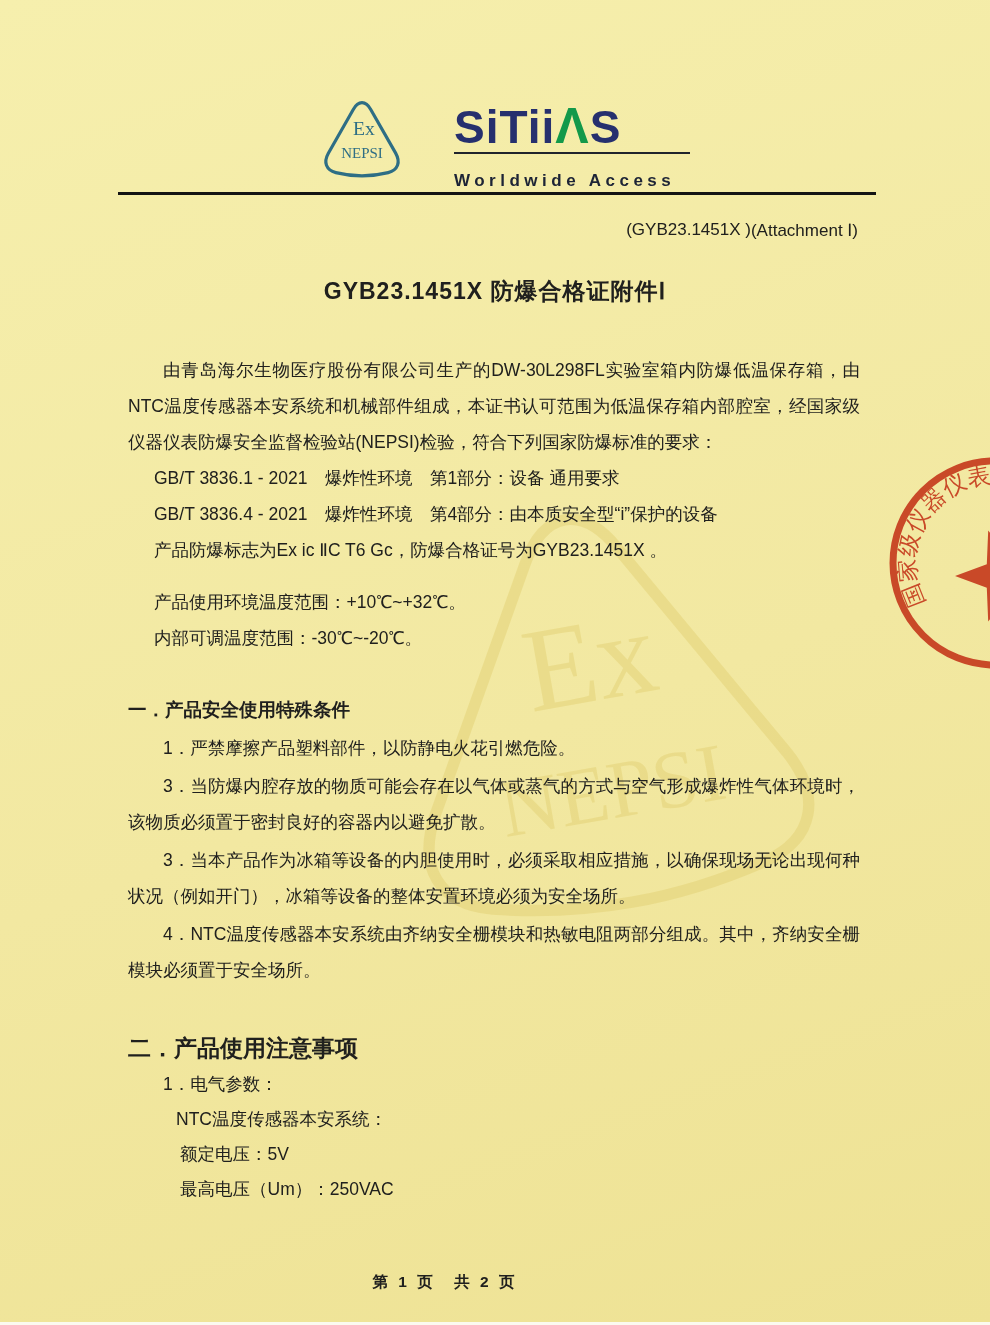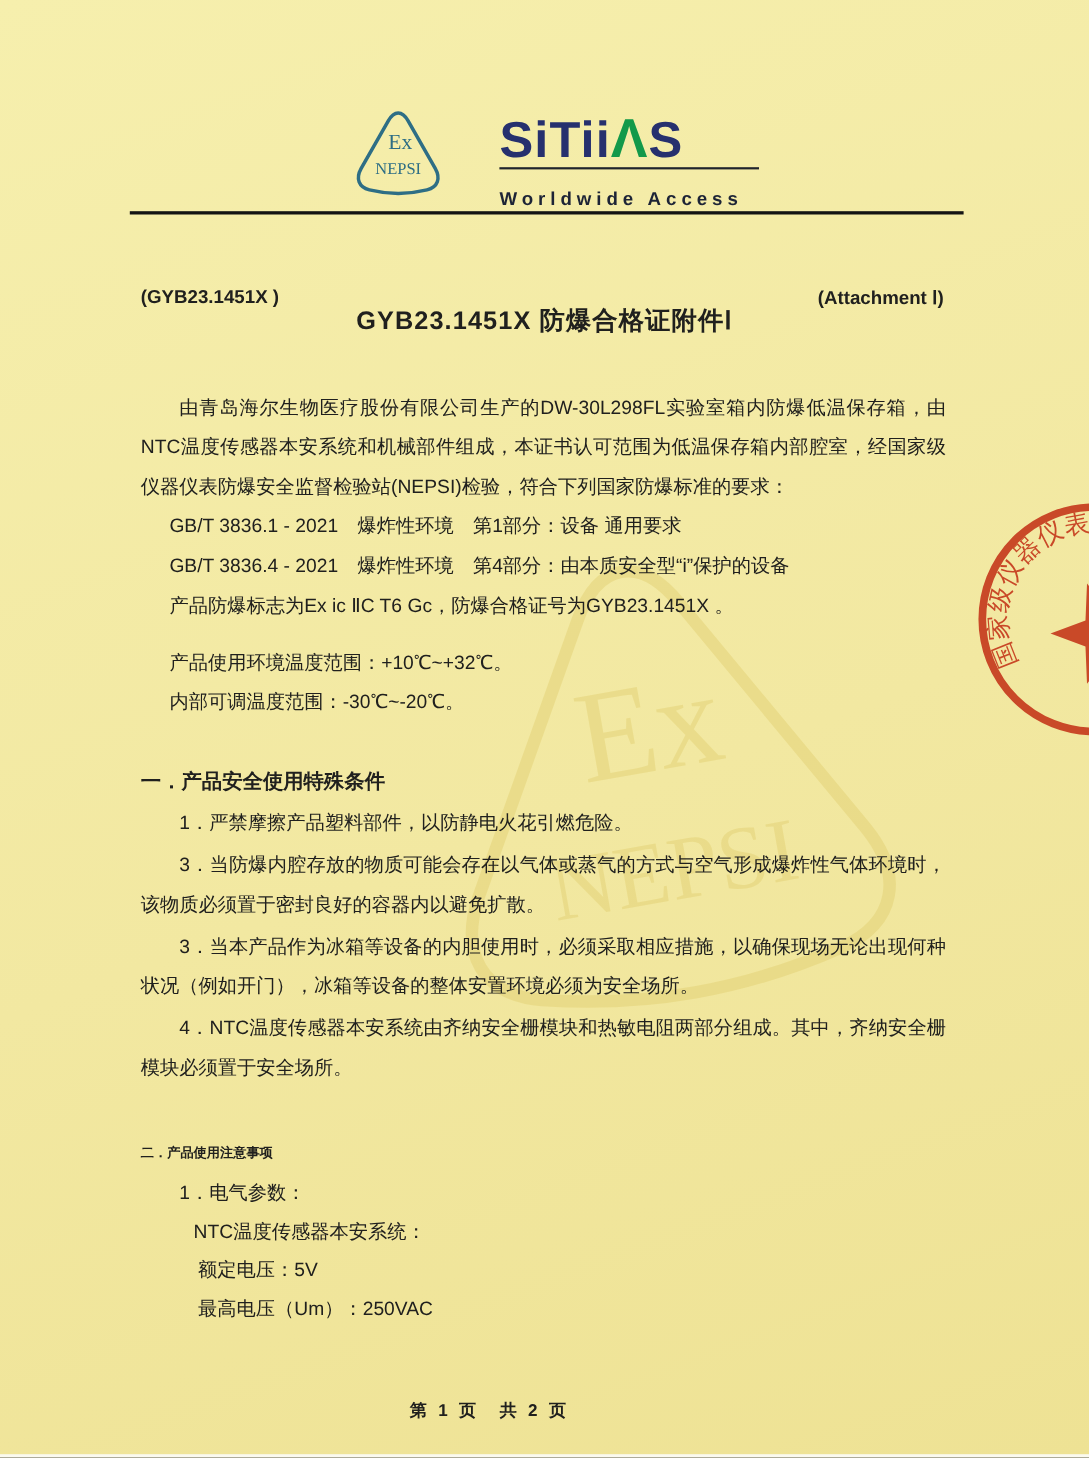--- a/index.html
+++ b/index.html
@@ -21,39 +21,39 @@
   .brand-word .navy { color:#26306e; }
   .brand-word .green-a { color:#13994a; font-size:50px; }
   .brand-tagline {
     margin-top:1px; padding-top:17px; border-top:2.5px solid #20242c;
     font-weight:bold; font-size:17px; letter-spacing:4.5px; color:#1d2436; white-space:nowrap;
   }
   .top-rule { position:absolute; left:118px; width:758px; top:192px; border-top:3px solid #141414; }
 
   .cert-row {
     position:absolute; left:128px; right:132px; top:220px;
-    display:flex; justify-content:space-between;
-    font-weight:bold; font-size:17px;margin-top:40px;
+    display:flex; justify-content:flex-end;
+    font-weight:normal; font-size:17px;
   }
   .doc-title {
     position:absolute; left:0; right:0; top:276px; text-align:center;
     font-weight:bold; font-size:23px; letter-spacing:1px;
   }
 
   
   .content {
     position:absolute; left:128px; top:352px; width:732px;
     font-size:17.5px; line-height:36px; text-align:justify;
   }
   .content p { margin:0; }
   .p-intro { text-indent:2em; }
   .p-std   { margin-left:26px !important; }
   .p-gap   { margin-top:16px !important; }
   .p-head  { font-weight:bold; font-size:18.5px; margin-top:36px !important; }
-  .p-head2 { font-weight:bold; font-size:12px; margin-top:42px !important; }
+  .p-head2 { font-weight:bold; font-size:23px; margin-top:42px !important; }
   .p-item  { text-indent:2em; margin-top:2px !important; }
   .p-s2    { line-height:33px; margin-top:2px !important; }
   .ind-a   { text-indent:2em; }
   .ind-b   { margin-left:48px !important; }
   .ind-c   { margin-left:52px !important; }
 
   .page-footer {
     position:absolute; left:0; width:890px; top:1238px; text-align:center;
     font-weight:bold; font-size:15.5px; letter-spacing:3px; white-space:pre;margin-top:34px;
   }

